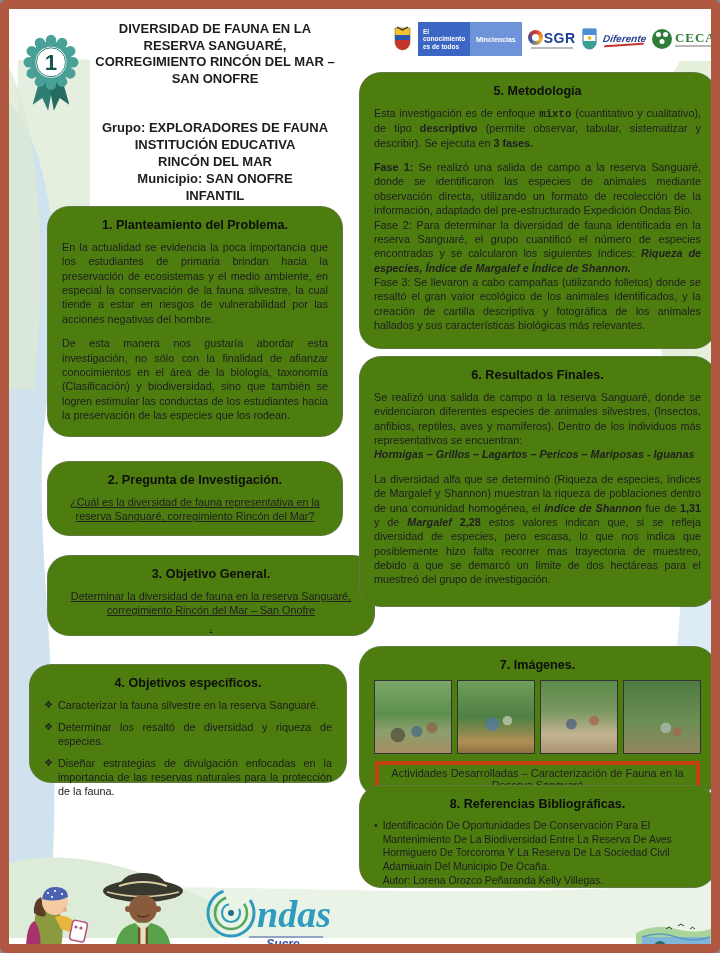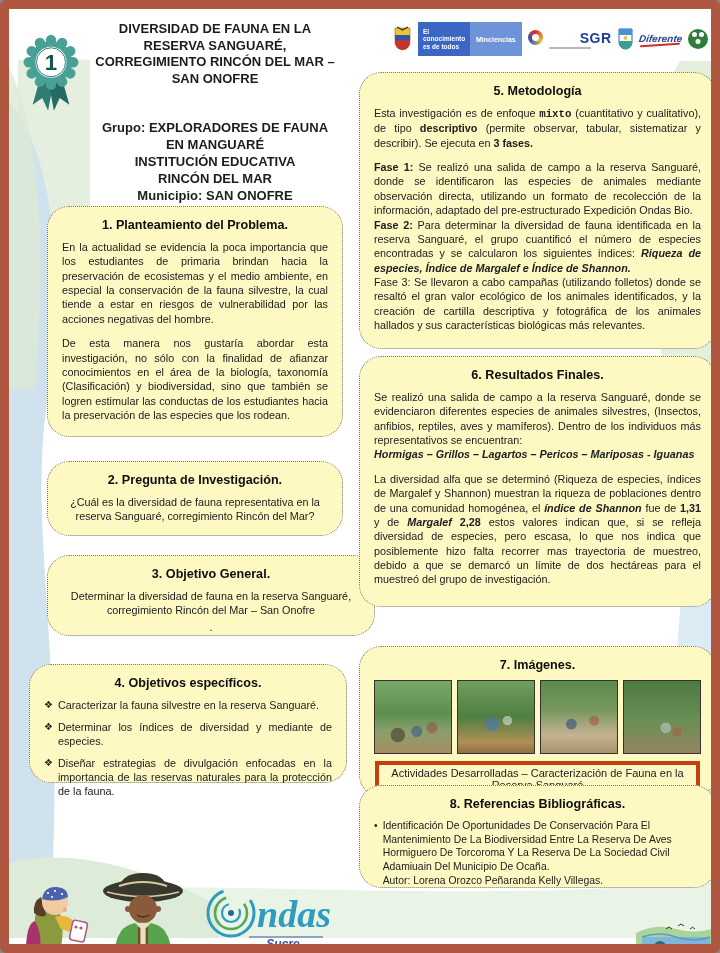--- a/index.html
+++ b/index.html
@@ -19,40 +19,40 @@
     display:flex;align-items:center;gap:6px;padding:0 3px;z-index:3;box-sizing:border-box;}
   .crest{width:19px;height:26px;flex:0 0 auto;}
   .minc{display:flex;height:34px;flex:0 0 auto;}
   .minc .tag{background:#3b66c4;color:#fff;font-size:6.5px;line-height:1.15;display:flex;align-items:center;
     padding:0 5px;width:52px;box-sizing:border-box;font-weight:bold;}
   .minc .nm{background:#6e93d8;color:#fff;font-size:7px;display:flex;align-items:center;padding:0 6px;font-weight:bold;}
   .sgr{display:flex;flex-direction:column;align-items:center;flex:0 0 auto;}
   .sgr-row{display:flex;align-items:center;gap:1px;}
   .sgr-swirl{width:15px;height:15px;border-radius:50%;background:conic-gradient(#d8332d,#f2bd2f,#2b57b0,#d8332d);position:relative;}
   .sgr-swirl::after{content:"";position:absolute;inset:4px;background:#fff;border-radius:50%;}
-  .sgr-name{font-weight:bold;font-size:14px;color:#1d3f93;letter-spacing:.5px;padding-left:36px;}
+  .sgr-name{font-weight:bold;font-size:14px;color:#1d3f93;letter-spacing:.5px;}
   .gbar{height:2px;background:#b9b9b9;width:42px;margin-top:1px;}
   .sucre-shield{width:15px;height:22px;flex:0 0 auto;}
   .dif{display:flex;flex-direction:column;align-items:center;flex:0 0 auto;}
   .dif-name{font-style:italic;font-weight:bold;font-size:10px;color:#2b3f92;transform:skewX(-8deg);}
   .dif-swash{width:40px;height:2px;background:#c6332d;border-radius:2px;transform:rotate(-4deg);}
   .cecar{display:flex;align-items:center;gap:3px;flex:0 0 auto;}
   .cecar-mark{width:20px;height:20px;border-radius:50%;background:#2f7d3a;position:relative;flex:0 0 auto;}
   .cecar-mark::after{content:"";position:absolute;left:4px;top:3px;width:5px;height:5px;border-radius:50%;background:#fff;
     box-shadow:7px 0 0 #fff,3.5px 7px 0 #fff;}
   .cecar-txt{display:flex;flex-direction:column;}
   .cecar-name{font-family:"Liberation Serif",serif;font-size:13px;color:#2f7d3a;letter-spacing:1px;font-weight:bold;line-height:1;}
   
-  .panel{position:absolute;background:#fef9c3;border:1.4px dotted #767676;border-radius:22px;
+  .panel{position:absolute;background:#4d7c0f;border:1.4px dotted #767676;border-radius:22px;
     padding:9px 14px;z-index:2;box-sizing:border-box;}
   .ptitle{text-align:center;font-weight:bold;font-size:12.6px;margin:2px 0 8px;color:#0e0e0e;}
   .pbody{font-size:10.8px;line-height:1.33;text-align:justify;color:#202020;}
   .pbody p{margin:0 0 10px;}
   .pbody p:last-child{margin-bottom:0;}
-  .centered{text-align:center;}
+  .centered{text-align:center;text-decoration:underline;}
   .s1{left:38px;top:197px;width:296px;height:231px;}
   .s2{left:38px;top:452px;width:296px;height:75px;}
   .s3{left:38px;top:546px;width:328px;height:81px;}
   .s4{left:20px;top:655px;width:318px;height:119px;}
   .s5{left:350px;top:63px;width:357px;height:277px;}
   .s6{left:350px;top:347px;width:357px;height:251px;}
   .s7{left:350px;top:637px;width:357px;height:151px;}
   .s8{left:350px;top:776px;width:357px;height:103px;}
   .bullets{list-style:none;margin:0;padding:0;}
   .bullets li{display:flex;gap:5px;margin-bottom:8px;font-size:10.8px;line-height:1.3;text-align:justify;}
@@ -128,21 +128,20 @@
   </svg>
 
   <div class="title-block">
     <div>DIVERSIDAD DE FAUNA EN LA</div>
     <div>RESERVA SANGUARÉ,</div>
     <div>CORREGIMIENTO RINCÓN DEL MAR –</div>
     <div>SAN ONOFRE</div>
   </div>
   <div class="group-block">
     <div>Grupo: EXPLORADORES DE FAUNA</div>
-    <div>EN MANGUARÉ</div>
     <div>INSTITUCIÓN EDUCATIVA</div>
     <div>RINCÓN DEL MAR</div>
     <div>Municipio: SAN ONOFRE</div>
     <div>INFANTIL</div>
   </div>
 
   <div class="logo-strip">
     <svg class="crest" viewBox="0 0 19 26">
       <path d="M2,2 h15 v13 a7.5 8 0 0 1 -7.5 9 a7.5 8 0 0 1 -7.5 -9 Z" fill="#f2c230" stroke="#8a6d1f" stroke-width="0.6"></path>
       <rect x="2" y="9" width="15" height="5" fill="#2b57b0"></rect>
@@ -204,35 +203,35 @@
 
   <div class="panel s4">
     <div class="ptitle">4. Objetivos específicos.</div>
     <ul class="bullets">
       <li>
         <span class="glyph">❖</span>
         <span>Caracterizar la fauna silvestre en la reserva Sanguaré.</span>
       </li>
       <li>
         <span class="glyph">❖</span>
-        <span>Determinar los índices de diversidad y mediante de especies.</span>
+        <span>Determinar los resaltó de diversidad y riqueza de especies.</span>
       </li>
       <li>
         <span class="glyph">❖</span>
         <span>Diseñar estrategias de divulgación enfocadas en la importancia de las reservas naturales para la protección de la fauna.</span>
       </li>
     </ul>
   </div>
 
   <div class="panel s5">
     <div class="ptitle">5. Metodología</div>
     <div class="pbody">
       <p><span>Esta investigación es de enfoque </span><span style="font-weight: bold; font-family: Liberation Mono, monospace;">mixto</span><span> (cuantitativo y cualitativo), de tipo </span><span style="font-weight: bold;">descriptivo</span><span> (permite observar, tabular, sistematizar y describir). Se ejecuta en </span><span style="font-weight: bold;">3 fases.</span></p>
       <p style="margin-bottom:0"><span style="font-weight: bold;">Fase 1:</span><span> Se realizó una salida de campo a la reserva Sanguaré, donde se identificaron las especies de animales mediante observación directa, utilizando un formato de recolección de la información, adaptado del pre-estructurado </span><span style="">Expedición Ondas Bio.</span></p>
-      <p style="margin-bottom:0"><span style="font-weight: bold;">Fase 2:</span><span> Para determinar la diversidad de fauna identificada en la reserva Sanguaré, el grupo cuantificó el número de especies encontradas y se calcularon los siguientes índices: </span><span style="font-weight: bold; font-style: italic;">Riqueza de especies, Índice de Margalef e Índice de Shannon.</span></p>
+      <p style="margin-bottom:0"><span style="font-weight: normal;">Fase 2:</span><span> Para determinar la diversidad de fauna identificada en la reserva Sanguaré, el grupo cuantificó el número de especies encontradas y se calcularon los siguientes índices: </span><span style="font-weight: bold; font-style: italic;">Riqueza de especies, Índice de Margalef e Índice de Shannon.</span></p>
       <p><span style="font-weight: normal;">Fase 3:</span><span> Se llevaron a cabo campañas (utilizando folletos) donde se resaltó el gran valor ecológico de los animales identificados, y la creación de cartilla descriptiva y fotográfica de los animales hallados y sus características biológicas más relevantes.</span></p>
     </div>
   </div>
 
   <div class="panel s6">
     <div class="ptitle">6. Resultados Finales.</div>
     <div class="pbody">
       <p style="margin-bottom:0">Se realizó una salida de campo a la reserva Sanguaré, donde se evidenciaron diferentes especies de animales silvestres, (Insectos, anfibios, reptiles, aves y mamíferos). Dentro de los individuos más representativos se encuentran:</p>
       <p><span style="font-weight: bold; font-style: italic;">Hormigas – Grillos – Lagartos – Pericos – Mariposas - Iguanas</span></p>
       <p><span>La diversidad alfa que se determinó (Riqueza de especies, índices de Margalef y Shannon) muestran la riqueza de poblaciones dentro de una comunidad homogénea, el </span><span style="font-weight: bold; font-style: italic;">índice de Shannon</span><span> fue de </span><span style="font-weight: bold;">1,31</span><span> y de </span><span style="font-weight: bold; font-style: italic;">Margalef</span><span> </span><span style="font-weight: bold;">2,28</span><span> estos valores indican que, si se refleja diversidad de especies, pero escasa, lo que nos indica que posiblemente hizo falta recorrer mas trayectoria de muestreo, debido a que se demarcó un límite de dos hectáreas para el muestreó del grupo de investigación.</span></p>

